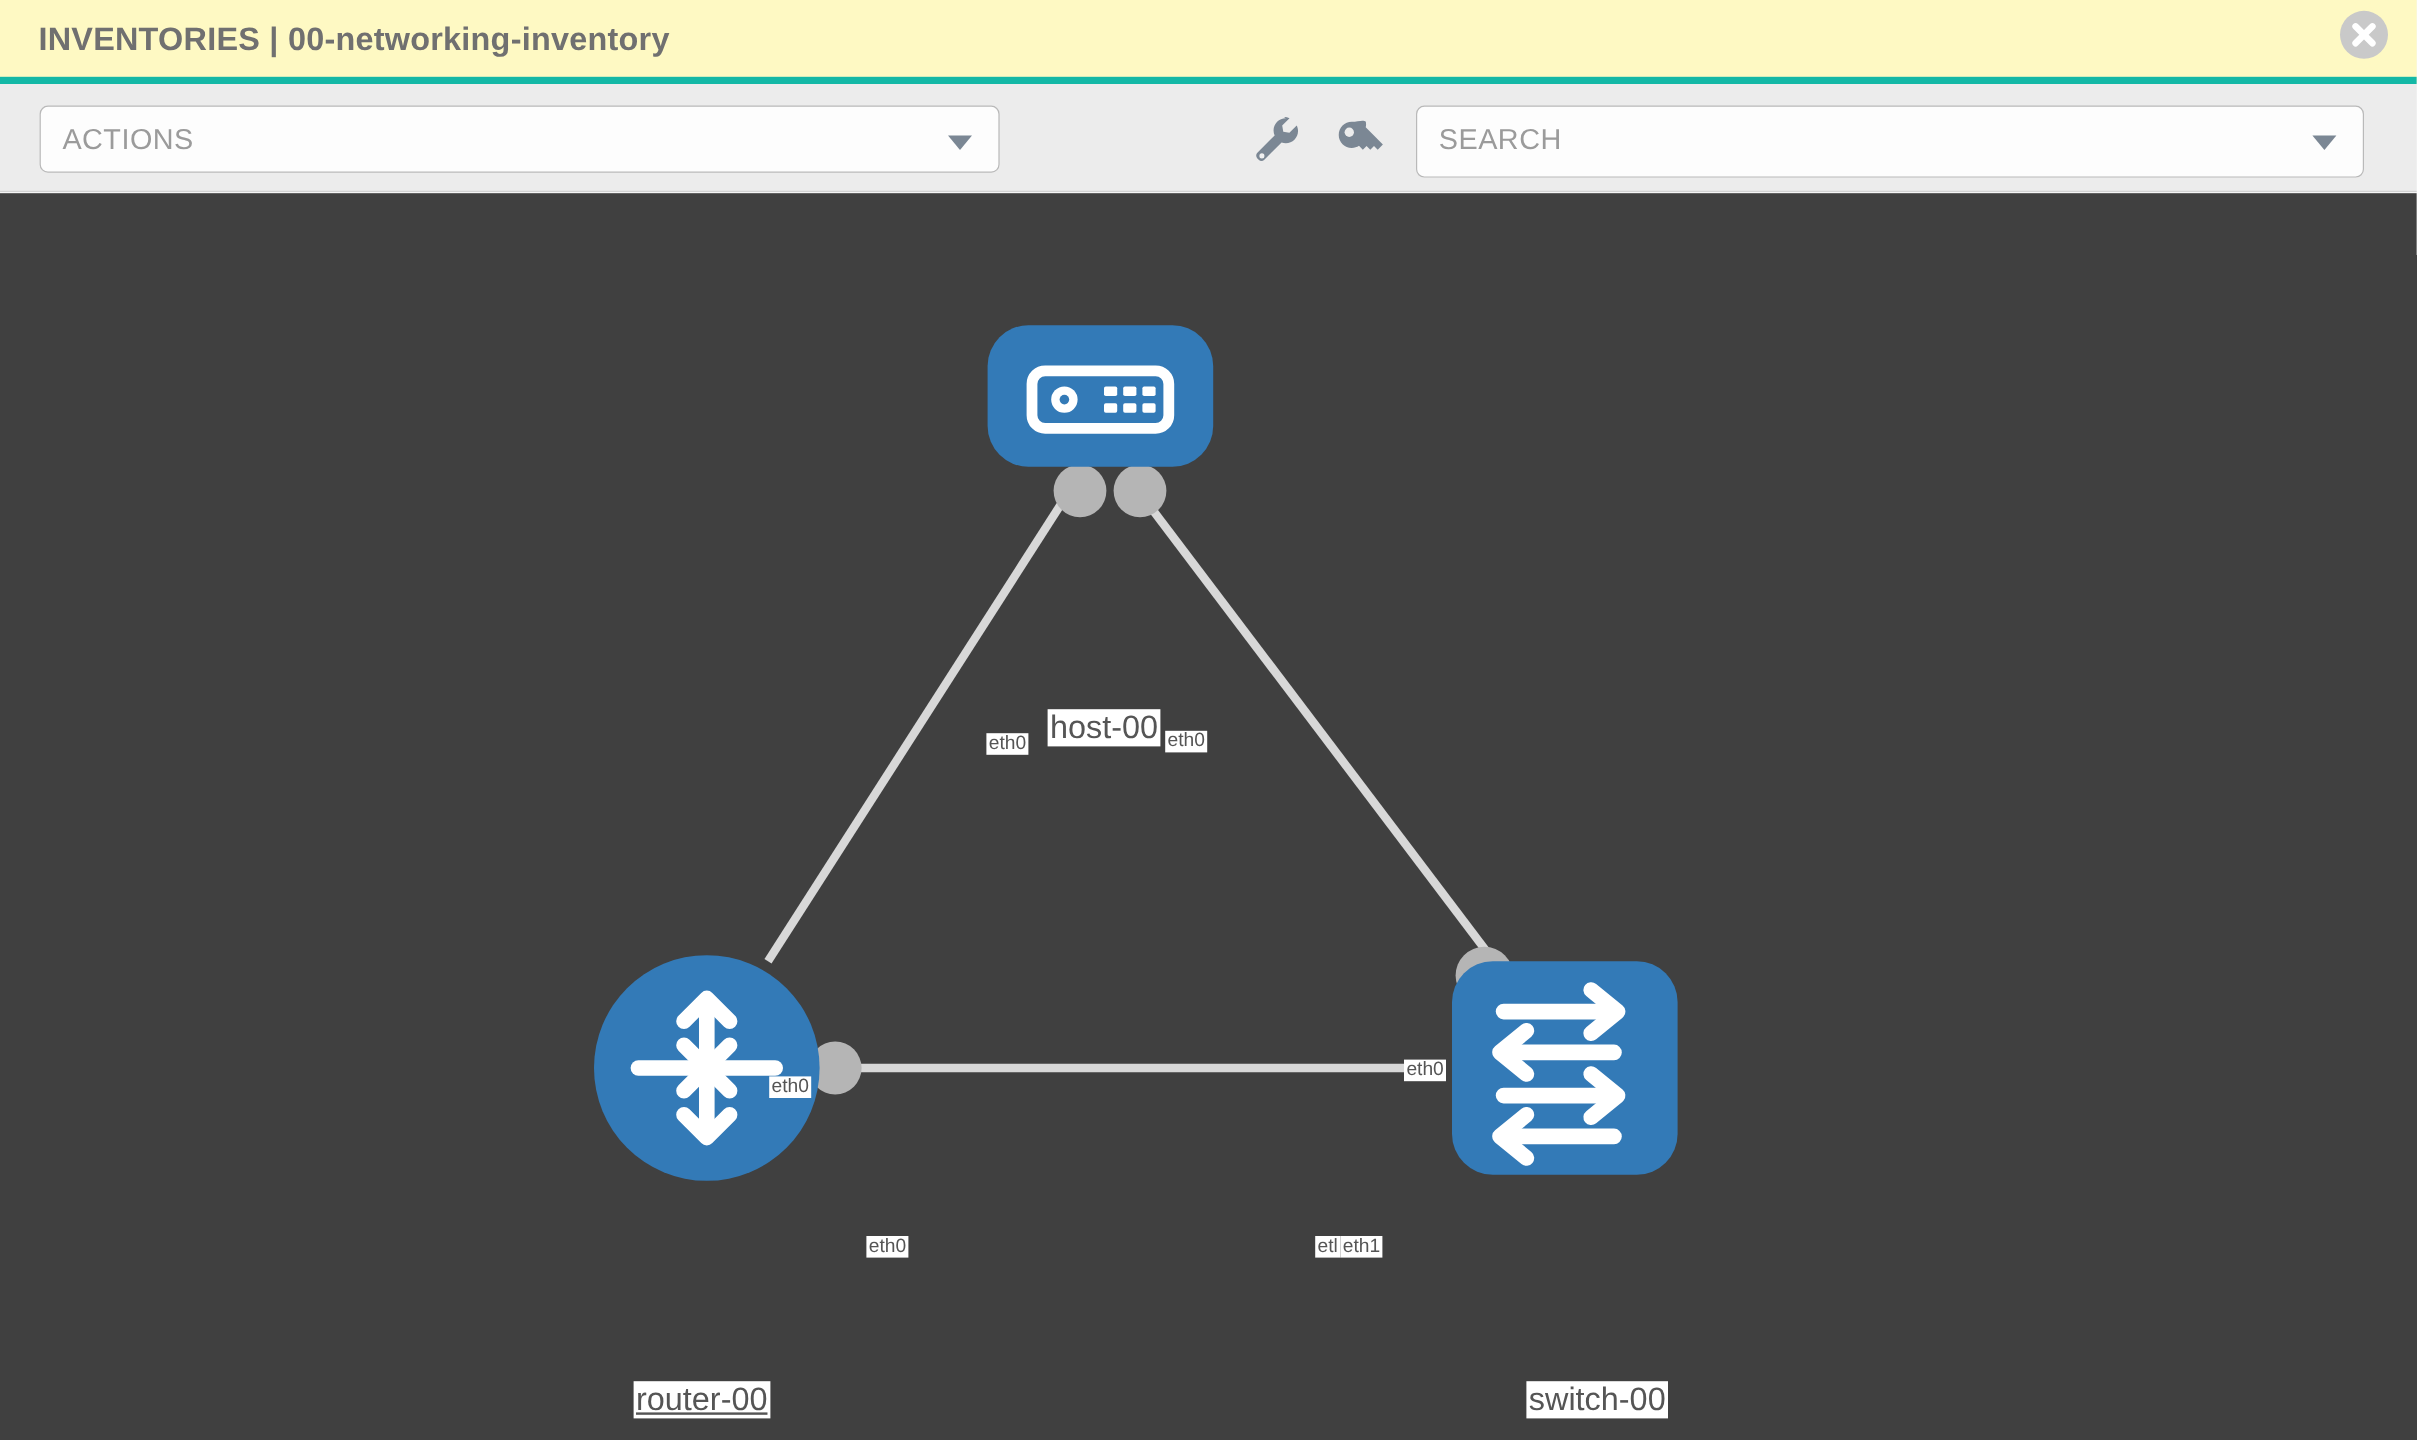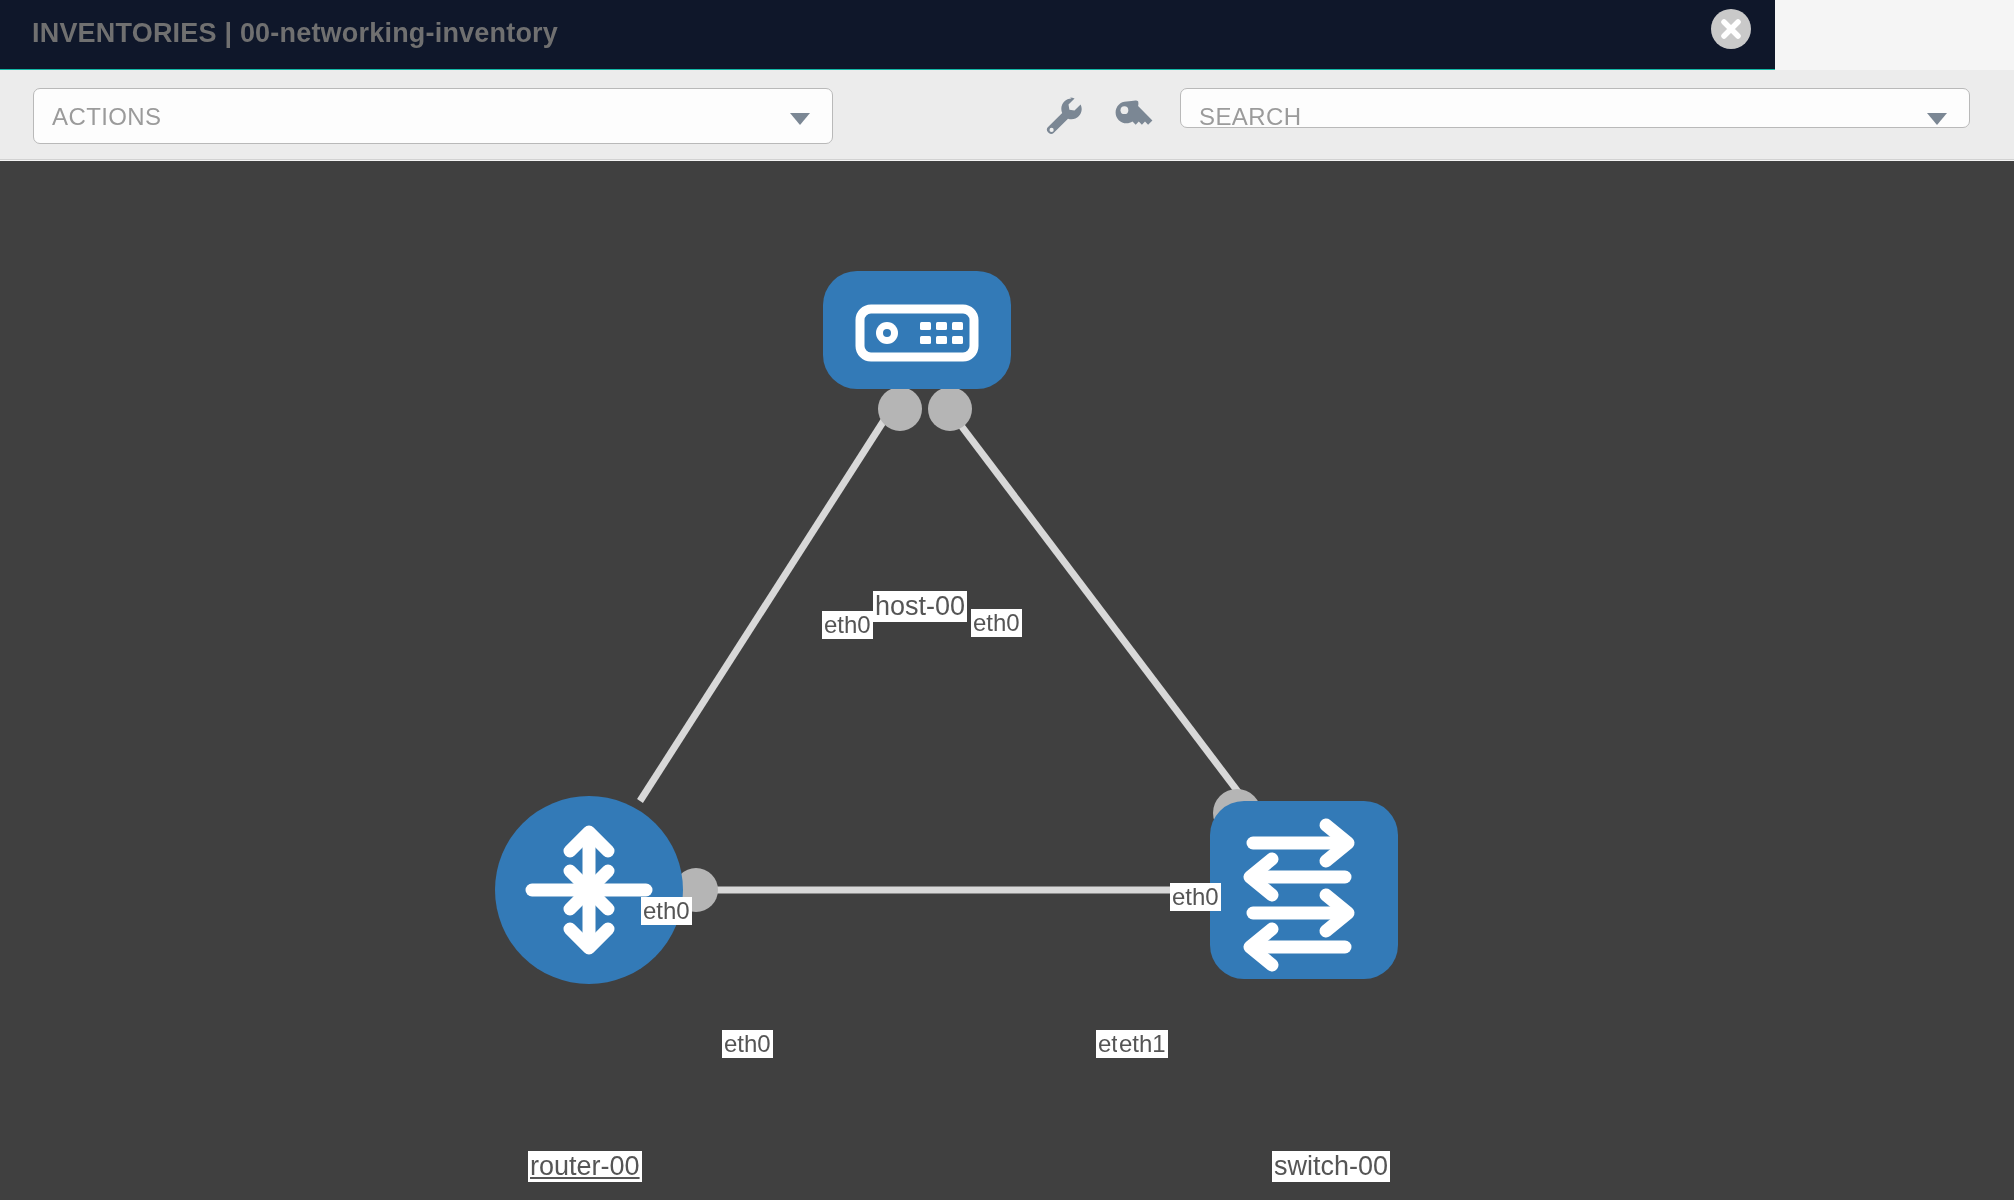--- a/index.html
+++ b/index.html
@@ -17,24 +17,24 @@
     position: relative;
     width: 2014px;
     height: 1200px;
     background: #f5f5f5;
   }
 
   
   .header {
     position: absolute;
     left: 0; top: 0;
-    width: 1775px;
+    width: 2014px;
     height: 70px;
-    background: #0f172a;
-    border-bottom: 1px solid #14b8a6;
+    background: #fef9c3;
+    border-bottom: 6px solid #14b8a6;
     box-sizing: border-box;
   }
   .header-title {
     position: absolute;
     left: 32px;
     top: 18px;
     font-size: 27px;
     font-weight: bold;
     color: #707070;
     letter-spacing: 0.2px;
@@ -99,21 +99,21 @@
     cursor: pointer;
   }
   .tool-icon.wrench { left: 1040px; }
   .tool-icon.key    { left: 1108px; }
 
   .search-box {
     position: absolute;
     left: 1180px;
     top: 18px;
     width: 790px;
-    height: 40px;
+    height: 60px;
     background: #fdfdfd;
     border: 1px solid #b9b9b9;
     border-radius: 7px;
     box-sizing: border-box;
   }
   .search-label {
     position: absolute;
     left: 18px;
     top: 14px;
     font-size: 24px;
@@ -140,21 +140,21 @@
   .node-label {
     position: absolute;
     font-size: 27px;
     color: #555555;
     background: #ffffff;
     white-space: nowrap;
     padding: 0 2px;
   }
   .edge-label {
     position: absolute;
-    font-size: 24px;
+    font-size: 16px;
     color: #555555;
     background: #ffffff;
     white-space: nowrap;
     padding: 0 2px;
   }
 </style>
 </head>
 <body>
 
 <div id="app">

